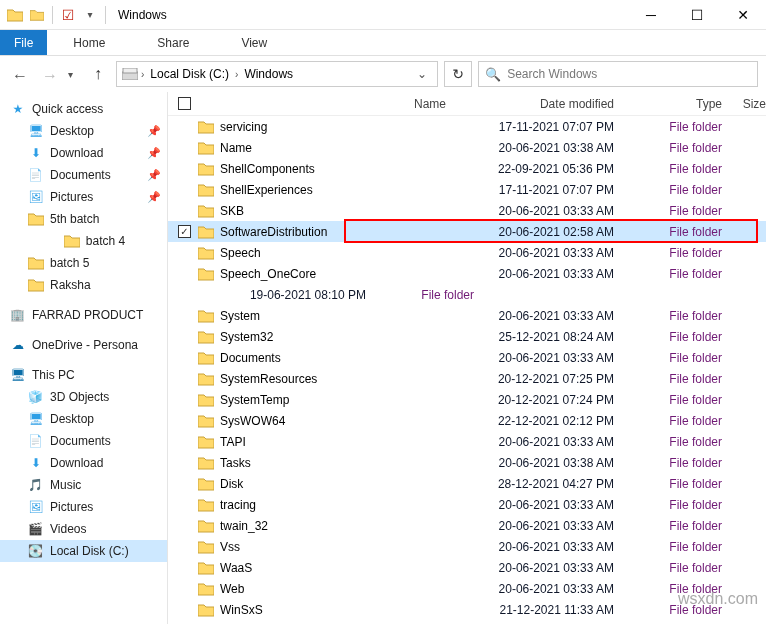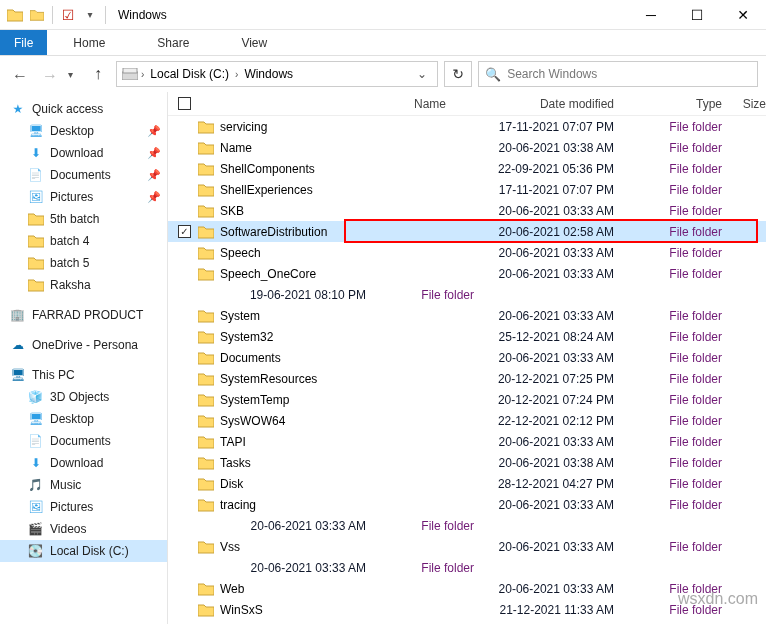--- a/index.html
+++ b/index.html
@@ -155,21 +155,21 @@
           <span class="pin">📌</span>
         </div>
         <div class="sb-item" style="padding-left: 28px;">
           <span class="sb-ico">
             <svg class="folder-ico" viewBox="0 0 16 14">
               <path d="M0 2 L6 2 L8 4 L16 4 L16 13 L0 13 Z" fill="#ffd96a" stroke="#caa33a"></path>
             </svg>
           </span>
           <span>5th batch</span>
         </div>
-        <div class="sb-item" style="padding-left: 28px;">
+        <div class="sb-item" style="padding-left: 28px; justify-content: center;">
           <span class="sb-ico">
             <svg class="folder-ico" viewBox="0 0 16 14">
               <path d="M0 2 L6 2 L8 4 L16 4 L16 13 L0 13 Z" fill="#ffd96a" stroke="#caa33a"></path>
             </svg>
           </span>
           <span>batch 4</span>
         </div>
         <div class="sb-item" style="padding-left: 28px;">
           <span class="sb-ico">
             <svg class="folder-ico" viewBox="0 0 16 14">
@@ -449,36 +449,48 @@
             <svg class="folder-ico" viewBox="0 0 16 14">
               <path d="M0 2 L6 2 L8 4 L16 4 L16 13 L0 13 Z" fill="#ffd96a" stroke="#caa33a"></path>
             </svg>
             <span>tracing</span>
           </div>
           <div class="cell-date">20-06-2021 03:33 AM</div>
           <div class="cell-type">File folder</div>
         </div>
         <div class="row">
           <div class="cell-chk"></div>
+          <div class="cell-name">
+            <svg class="folder-ico" viewBox="0 0 16 14">
+              <path d="M0 2 L6 2 L8 4 L16 4 L16 13 L0 13 Z" fill="#ffd96a" stroke="#caa33a"></path>
+            </svg>
+            <span>twain_32</span>
+          </div>
           <div class="cell-date">20-06-2021 03:33 AM</div>
           <div class="cell-type">File folder</div>
         </div>
         <div class="row">
           <div class="cell-chk"></div>
           <div class="cell-name">
             <svg class="folder-ico" viewBox="0 0 16 14">
               <path d="M0 2 L6 2 L8 4 L16 4 L16 13 L0 13 Z" fill="#ffd96a" stroke="#caa33a"></path>
             </svg>
             <span>Vss</span>
           </div>
           <div class="cell-date">20-06-2021 03:33 AM</div>
           <div class="cell-type">File folder</div>
         </div>
         <div class="row">
           <div class="cell-chk"></div>
+          <div class="cell-name">
+            <svg class="folder-ico" viewBox="0 0 16 14">
+              <path d="M0 2 L6 2 L8 4 L16 4 L16 13 L0 13 Z" fill="#ffd96a" stroke="#caa33a"></path>
+            </svg>
+            <span>WaaS</span>
+          </div>
           <div class="cell-date">20-06-2021 03:33 AM</div>
           <div class="cell-type">File folder</div>
         </div>
         <div class="row">
           <div class="cell-chk"></div>
           <div class="cell-name">
             <svg class="folder-ico" viewBox="0 0 16 14">
               <path d="M0 2 L6 2 L8 4 L16 4 L16 13 L0 13 Z" fill="#ffd96a" stroke="#caa33a"></path>
             </svg>
             <span>Web</span>

